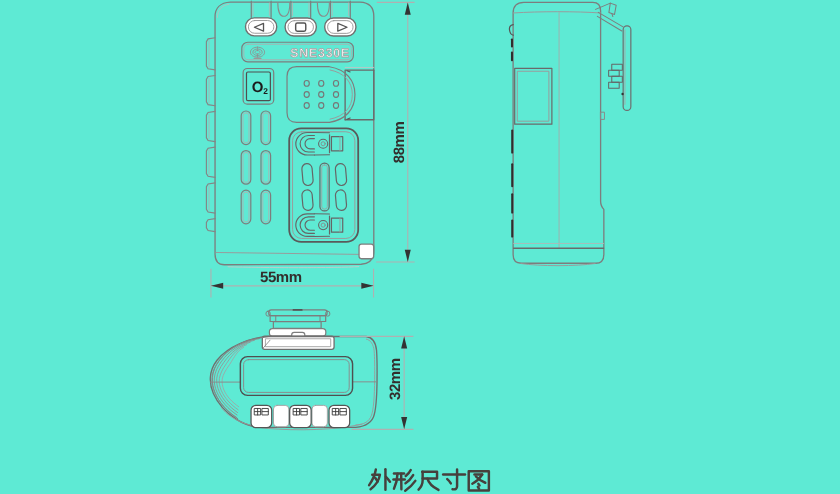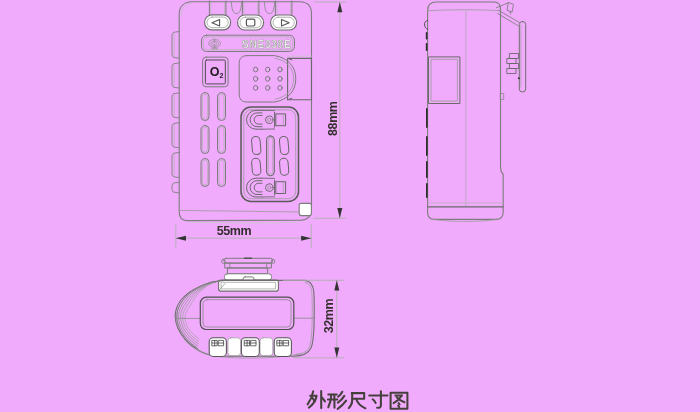--- a/index.html
+++ b/index.html
@@ -1,16 +1,16 @@
 <!DOCTYPE html>
 <html><head>
 <meta charset="utf-8">
 <style>
   html,body{margin:0;padding:0;background:#ffffff;}
-  .wrap{width:700px;height:412px;position:relative;overflow:hidden;background:#f0abfc;}
+  .wrap{width:700px;height:412px;position:relative;overflow:hidden;background:#5eead4;}
   text{font-family:"Liberation Sans",sans-serif;}
 </style>
 </head>
 <body>
 <div class="wrap">
 <svg width="700" height="412" viewBox="0 0 700 412" fill="none">
 
 <g stroke-linecap="round" stroke-linejoin="round">
 
 <path d="M192,1.8 L300,1.8 C307.5,2.1 311.5,6.5 311.5,13.5 L311.5,209 C311.5,215.5 308,219.8 301,220.2 L187,220.6 C181,220.6 179.2,216.5 179.2,211.5 L179.2,14 C179.2,7 183.5,2.1 192,1.8 Z" stroke="#7d7d7d" stroke-width="1.1"></path>

